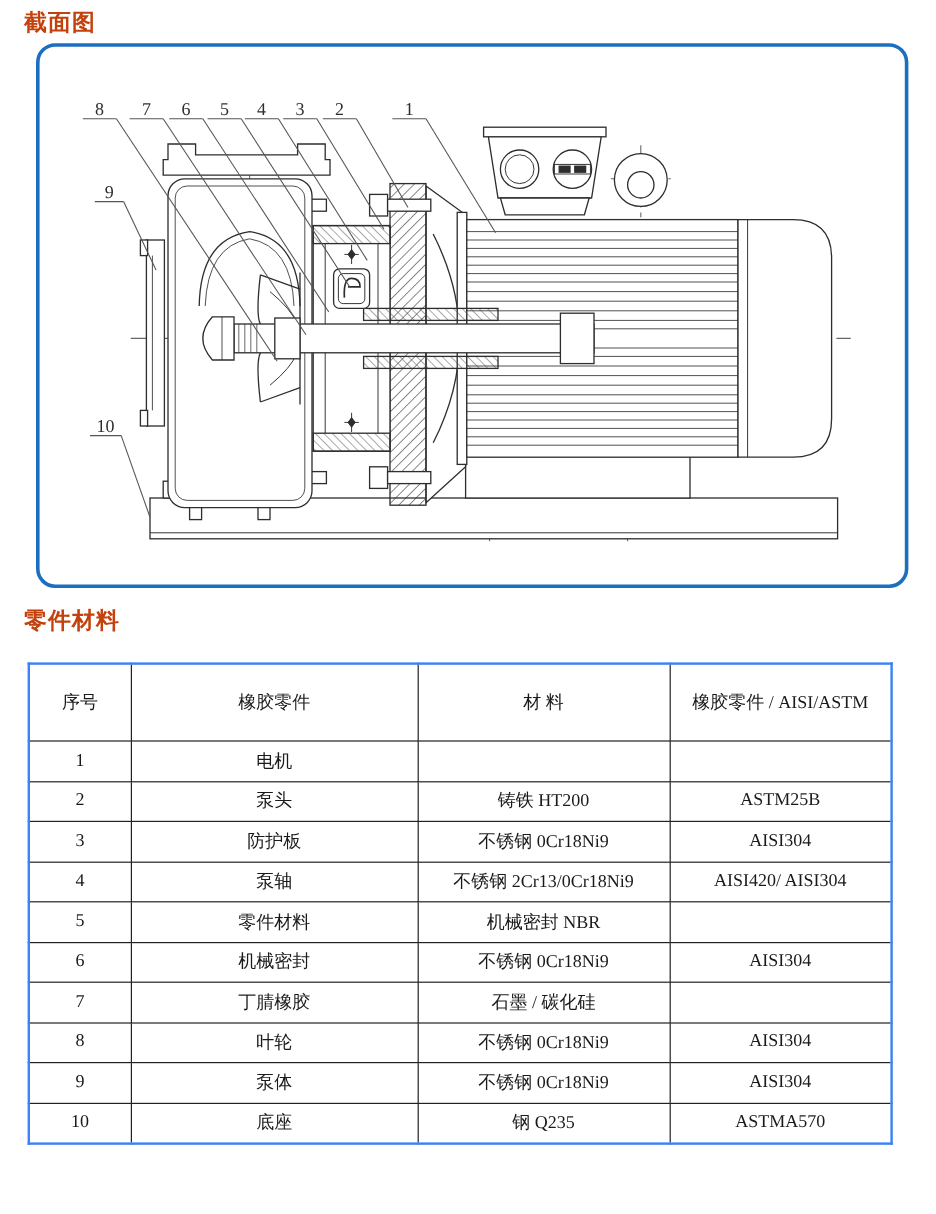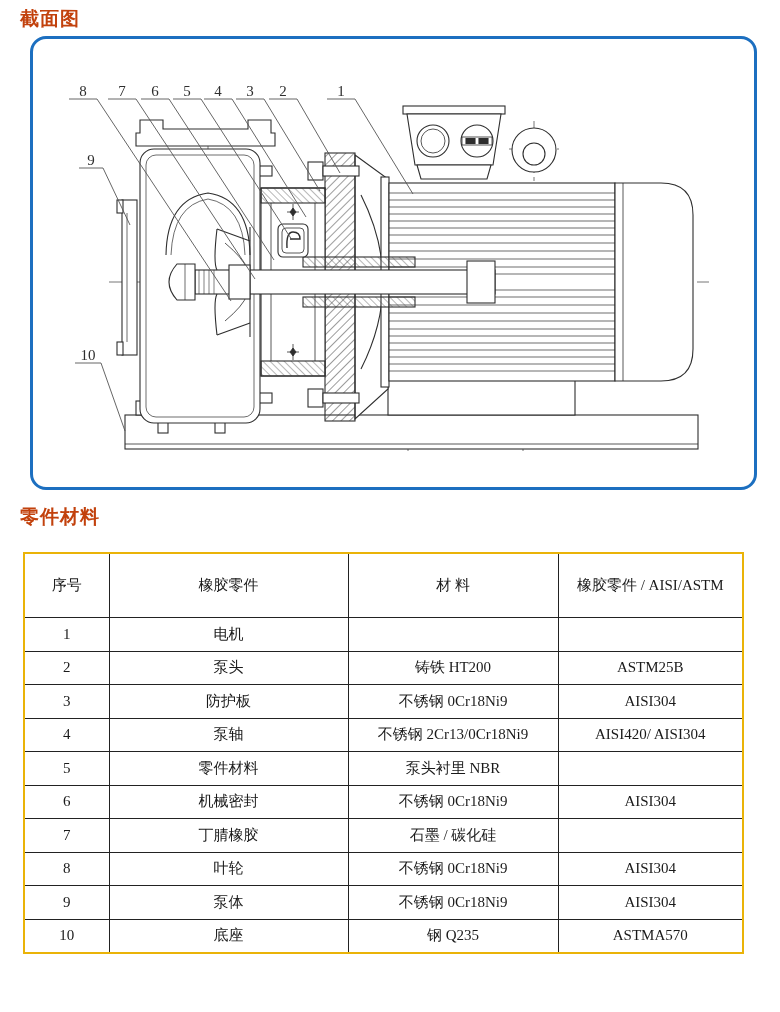--- a/index.html
+++ b/index.html
@@ -26,21 +26,21 @@
   }
   table.parts{
     position:absolute;left:23px;top:552px;width:719px;
     border-collapse:collapse;table-layout:fixed;
     font-size:15px;color:#1a1a1a;
   }
   table.parts th,table.parts td{
     border:1px solid #222;text-align:center;vertical-align:middle;
     padding:0 4px;font-weight:normal;overflow:hidden;white-space:nowrap;
   }
-  table.parts{border:2px solid #eab308;}
+  table.parts{border:2px solid #3b82f6;}
   table.parts thead th{height:63px;font-size:15px;}
   table.parts tbody td{height:32.5px;}
   col.c-no{width:85px;}
   col.c-name{width:239px;}
   col.c-mat{width:210px;}
   col.c-code{width:185px;}
 </style>
 </head>
 <body>
 
@@ -323,21 +323,21 @@
     </tr>
     <tr>
       <td>4</td>
       <td>泵轴</td>
       <td>不锈钢 2Cr13/0Cr18Ni9</td>
       <td>AISI420/ AISI304</td>
     </tr>
     <tr>
       <td>5</td>
       <td>零件材料</td>
-      <td>泵头衬里 NBR</td>
+      <td>机械密封 NBR</td>
       <td></td>
     </tr>
     <tr>
       <td>6</td>
       <td>机械密封</td>
       <td>不锈钢 0Cr18Ni9</td>
       <td>AISI304</td>
     </tr>
     <tr>
       <td>7</td>

